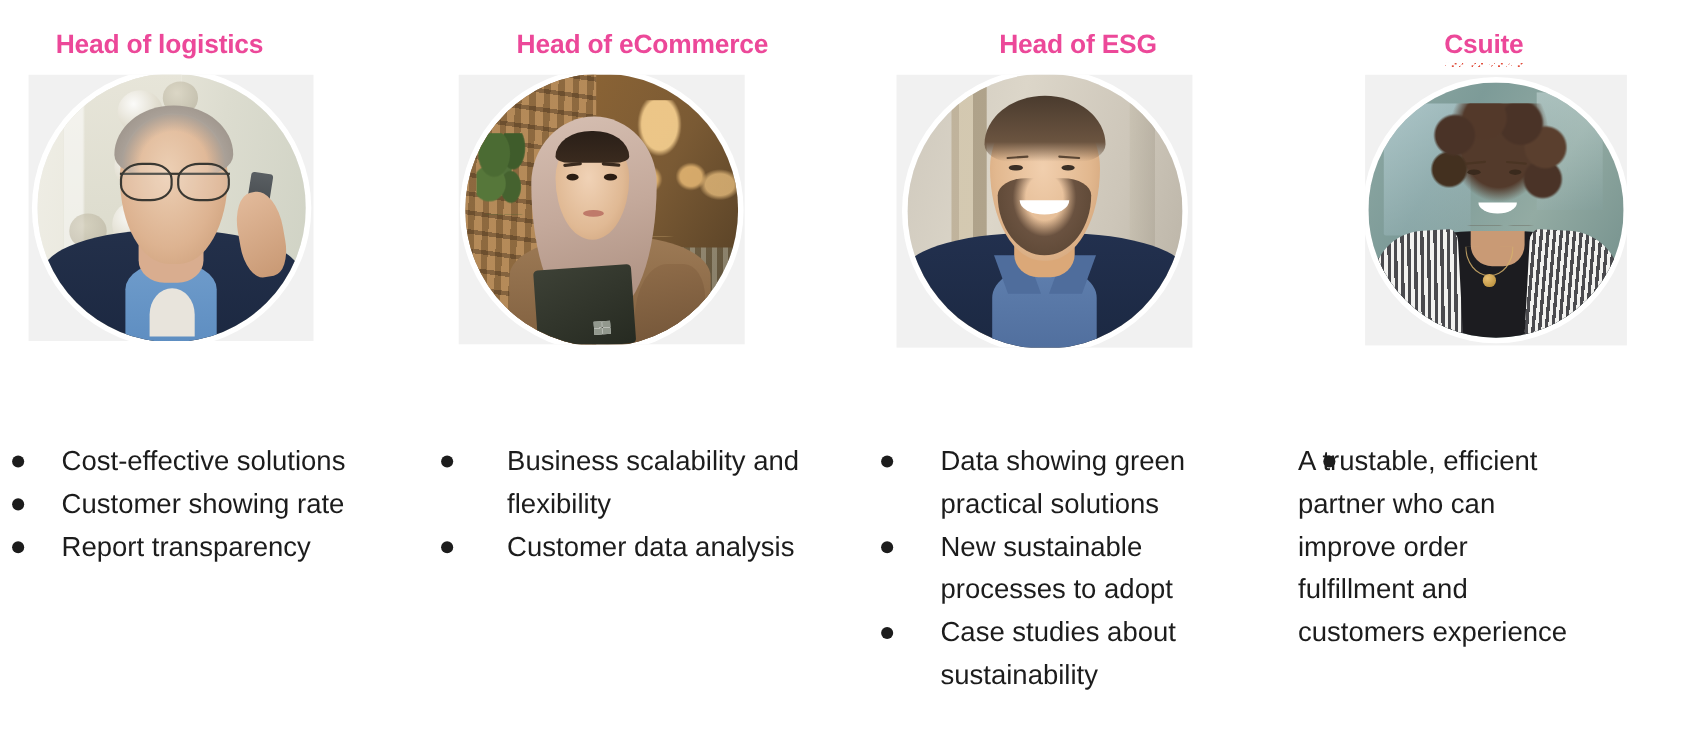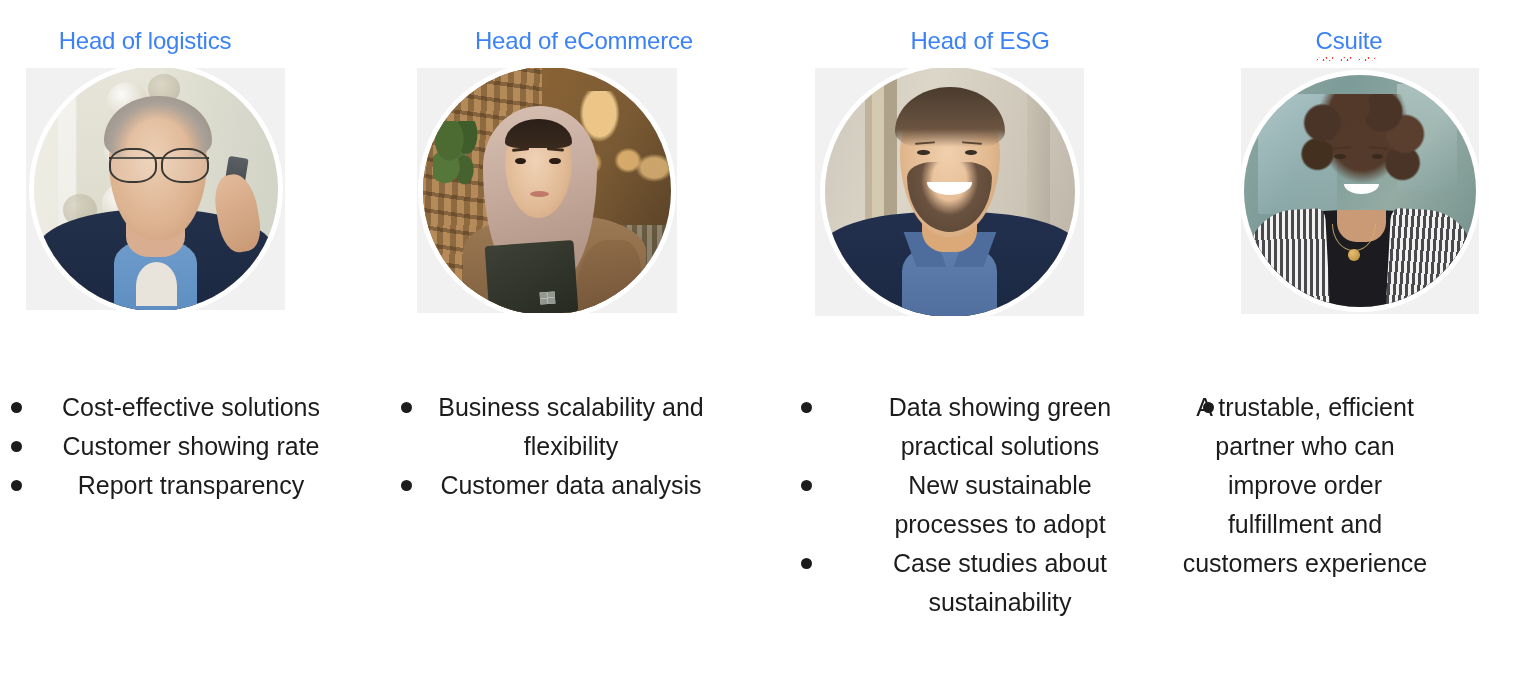--- a/index.html
+++ b/index.html
@@ -30,22 +30,22 @@
   .col-2 { left: 790px;  width: 390px; }
   .col-3 { left: 1180px; width: 348px; }
 
   
   .persona-title {
     position: absolute;
     top: 26px;
     width: 100%;
     text-align: center;
     font-size: 24px;
-    font-weight: normal;
-    color: #3b82f6;
+    font-weight: bold;
+    color: #ec4899;
     letter-spacing: -0.2px;
     line-height: 30px;
     white-space: nowrap;
   }
   .col-0 .persona-title { padding-right: 100px; }
   .col-1 .persona-title { padding-right: 12px; }
   .col-2 .persona-title { padding-right: 10px; }
   .col-3 .persona-title { padding-right: 10px; }
 
   .spellcheck {
@@ -406,45 +406,44 @@
   .p4-brow.l { left: 38%; transform: rotate(-5deg); }
   .p4-brow.r { left: 54%; transform: rotate(5deg); }
   .p4-smile {
     position: absolute; left: 43%; top: 47%; width: 15%; height: 4.4%;
     background: #ffffff; border-radius: 0 0 50% 50% / 0 0 100% 100%;
   }
 
   
   .needs-list {
     position: absolute;
-    top: 388px;
+    top: 400px;
     width: 100%;
     list-style: none;
-    text-align: center;
   }
   .need-item {
     position: relative;
     font-size: 25px;
     line-height: 39px;
     color: #1c1c1c;
     font-weight: normal;
   }
   .need-bullet {
     position: absolute;
     width: 11px; height: 11px;
     border-radius: 50%;
     background: #1c1c1c;
     top: 14px;
   }
   .need-text { display: block; }
 
   .col-0 .need-bullet { left: 11px; }
   .col-0 .need-text   { margin-left: 56px; width: 270px; }
   .col-1 .need-bullet { left: 11px; }
-  .col-1 .need-text   { margin-left: 36px; width: 290px; }
+  .col-1 .need-text   { margin-left: 71px; width: 290px; }
   .col-2 .need-bullet { left: 11px; }
   .col-2 .need-text   { margin-left: 65px; width: 290px; }
   .col-3 .need-bullet { left: 23px; }
   .col-3 .need-text   { width: 250px; }
 </style>
 </head>
 <body>
 
 <div class="board">
 

